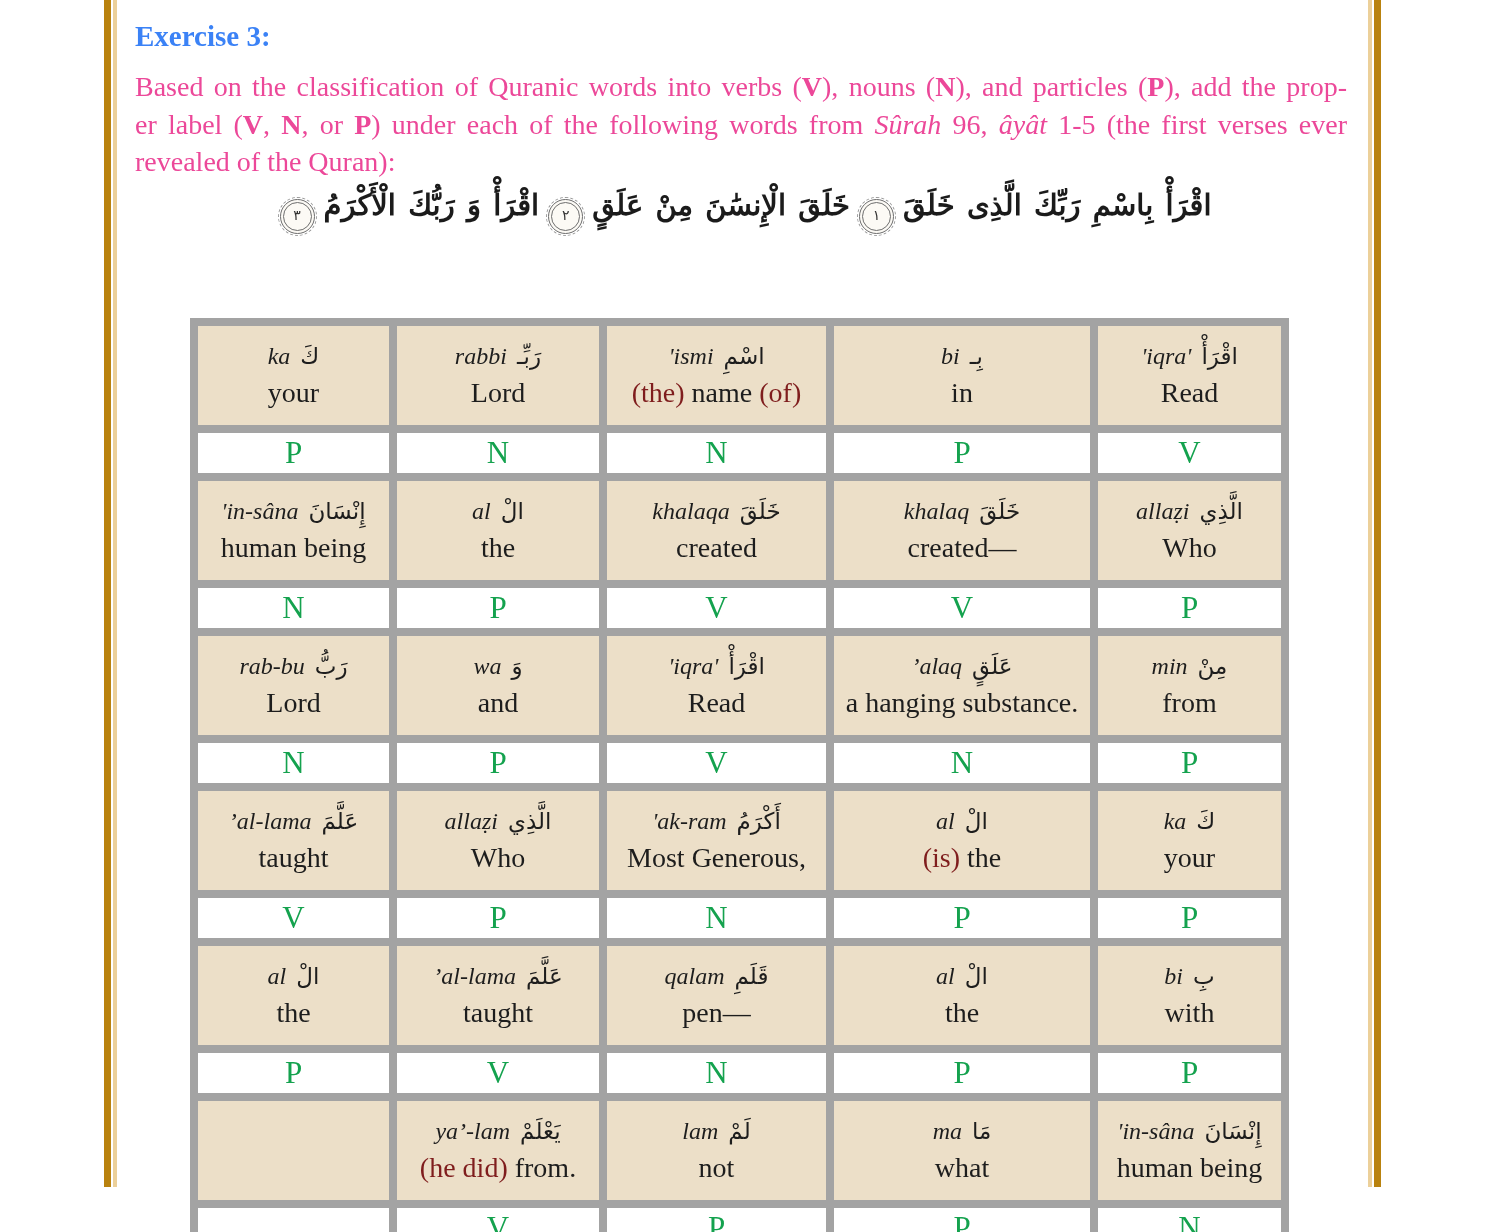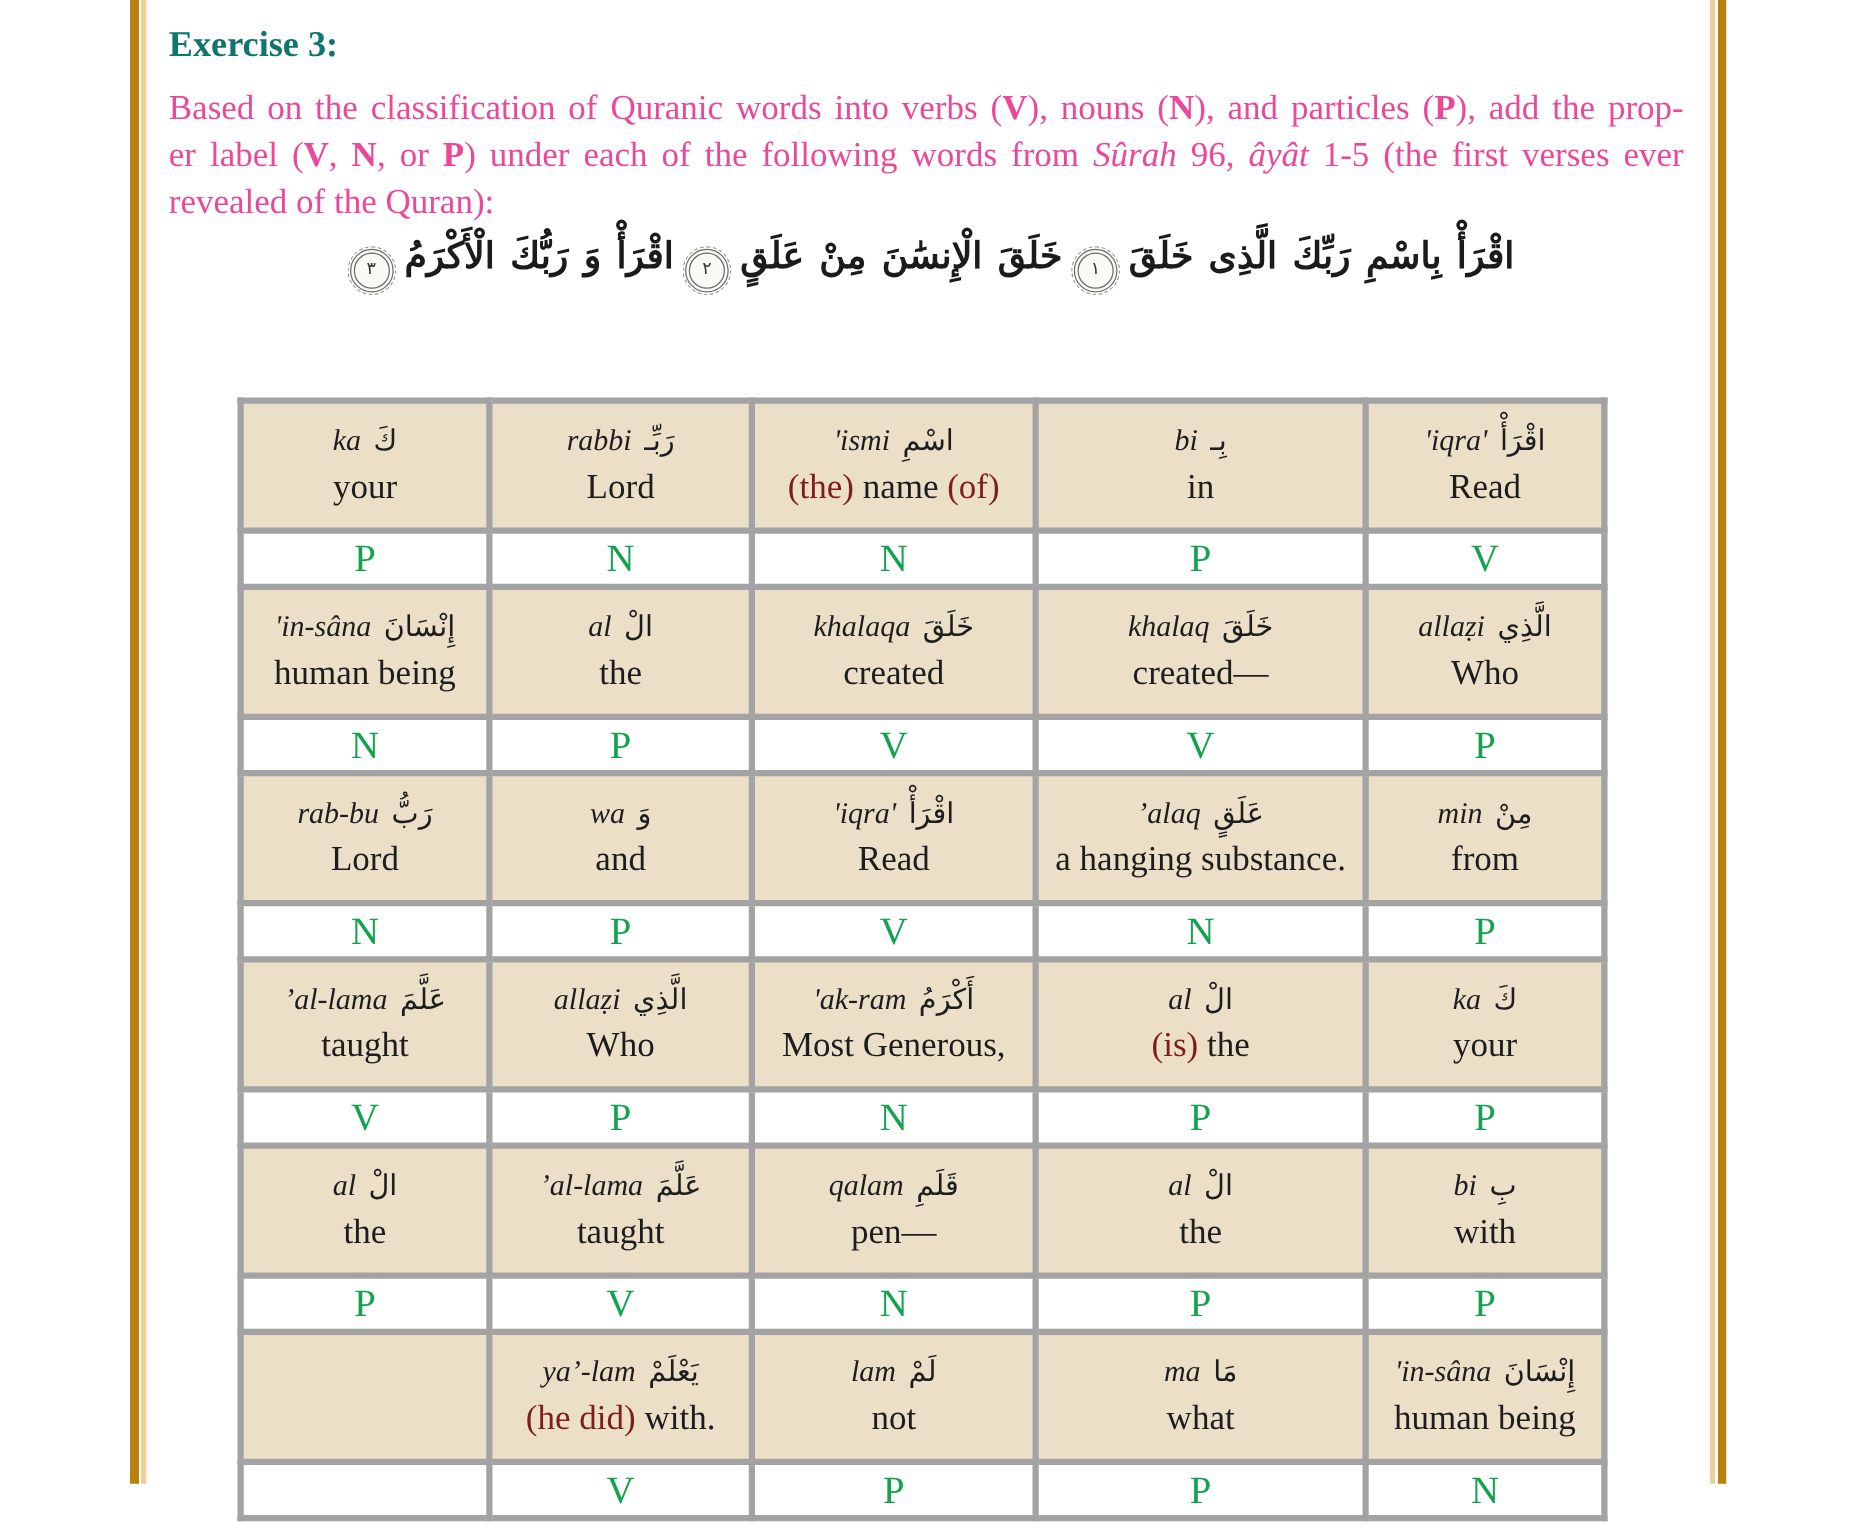--- a/index.html
+++ b/index.html
@@ -1,33 +1,33 @@
 <!DOCTYPE html>
 <html><head>
 <meta charset="utf-8">
 <style>
   html,body{margin:0;padding:0;background:#fff;}
   .page{position:relative;width:1500px;height:1232px;background:#ffffff;overflow:hidden;
         font-family:"Liberation Serif", serif;color:#161616;}
   .vrule{position:absolute;top:0;height:1187px;width:13px;}
   .vrule.left{left:104px;background:linear-gradient(to right,#b9820e 0,#b9820e 7px,#ffffff 7px,#ffffff 9px,#ecd09a 9px,#ecd09a 13px);}
   .vrule.right{left:1368px;background:linear-gradient(to right,#ecd09a 0,#ecd09a 4px,#ffffff 4px,#ffffff 6px,#b9820e 6px,#b9820e 13px);}
-  .title{position:absolute;left:135px;top:20px;font-size:29px;font-weight:bold;color:#0f766e;}
+  .title{position:absolute;left:135px;top:20px;font-size:29px;font-weight:bold;color:#3b82f6;}
   .intro{position:absolute;left:135px;top:68px;width:1212px;font-size:28px;line-height:37.5px;color:#ec4899;}
   .intro-line.jfy{text-align:justify;text-align-last:justify;}
   .b{font-weight:bold;}
   .i{font-style:italic;}
   .quran{position:absolute;left:135px;top:176px;width:1212px;text-align:center;direction:rtl;
          font-family:Liberation Serif, serif;font-weight:bold;font-size:29px;color:#1b1b1b;line-height:58px;word-spacing:5px;}
   .ayah{display:inline-flex;align-items:center;justify-content:center;width:27px;height:27px;border:4px double #6d6d6d;
         outline:1px dashed #9a9a9a;outline-offset:1px;border-radius:50%;font-size:14px;font-weight:normal;color:#333;
         margin:0 9px;vertical-align:-5px;background:#fcfaf5;}
   table.words{position:absolute;left:190px;top:318px;width:1091px;border-collapse:collapse;table-layout:fixed;
         border:3px solid #bd8a22;}
-  td{border:5px solid #a3a3a3;padding:0;}
+  td{border:8px solid #a3a3a3;padding:0;}
   td.word-cell{background:#ecdfc8;height:99px;text-align:center;vertical-align:middle;}
   td.label-cell{background:#ffffff;height:40px;text-align:center;vertical-align:middle;}
   .wline{font-size:24px;color:#1d1d1d;}
   .translit{font-style:italic;font-family:"Liberation Serif", serif;}
   .arabic{font-family:"DejaVu Sans", sans-serif;font-size:23px;margin-left:10px;}
   .gloss{font-size:28px;margin-top:7px;color:#1d1d1d;}
   .paren{color:#7f1d1d;}
   .pos{font-size:31px;color:#14a24e;}
 </style>
 </head>
@@ -200,21 +200,21 @@
           <td class="label-cell"><span class="pos">P</span></td>
           <td class="label-cell"><span class="pos">V</span></td>
           <td class="label-cell"><span class="pos">N</span></td>
           <td class="label-cell"><span class="pos">P</span></td>
           <td class="label-cell"><span class="pos">P</span></td>
         </tr>
         <tr class="word-row">
           <td class="word-cell"></td>
           <td class="word-cell">
             <div class="wline"><span class="translit">ya’-lam</span><span class="arabic">يَعْلَمْ</span></div>
-            <div class="gloss"><span class="paren">(he did)</span><span> with.</span></div>
+            <div class="gloss"><span class="paren">(he did)</span><span> from.</span></div>
           </td>
           <td class="word-cell">
             <div class="wline"><span class="translit">lam</span><span class="arabic">لَمْ</span></div>
             <div class="gloss"><span>not</span></div>
           </td>
           <td class="word-cell">
             <div class="wline"><span class="translit">ma</span><span class="arabic">مَا</span></div>
             <div class="gloss"><span>what</span></div>
           </td>
           <td class="word-cell">

